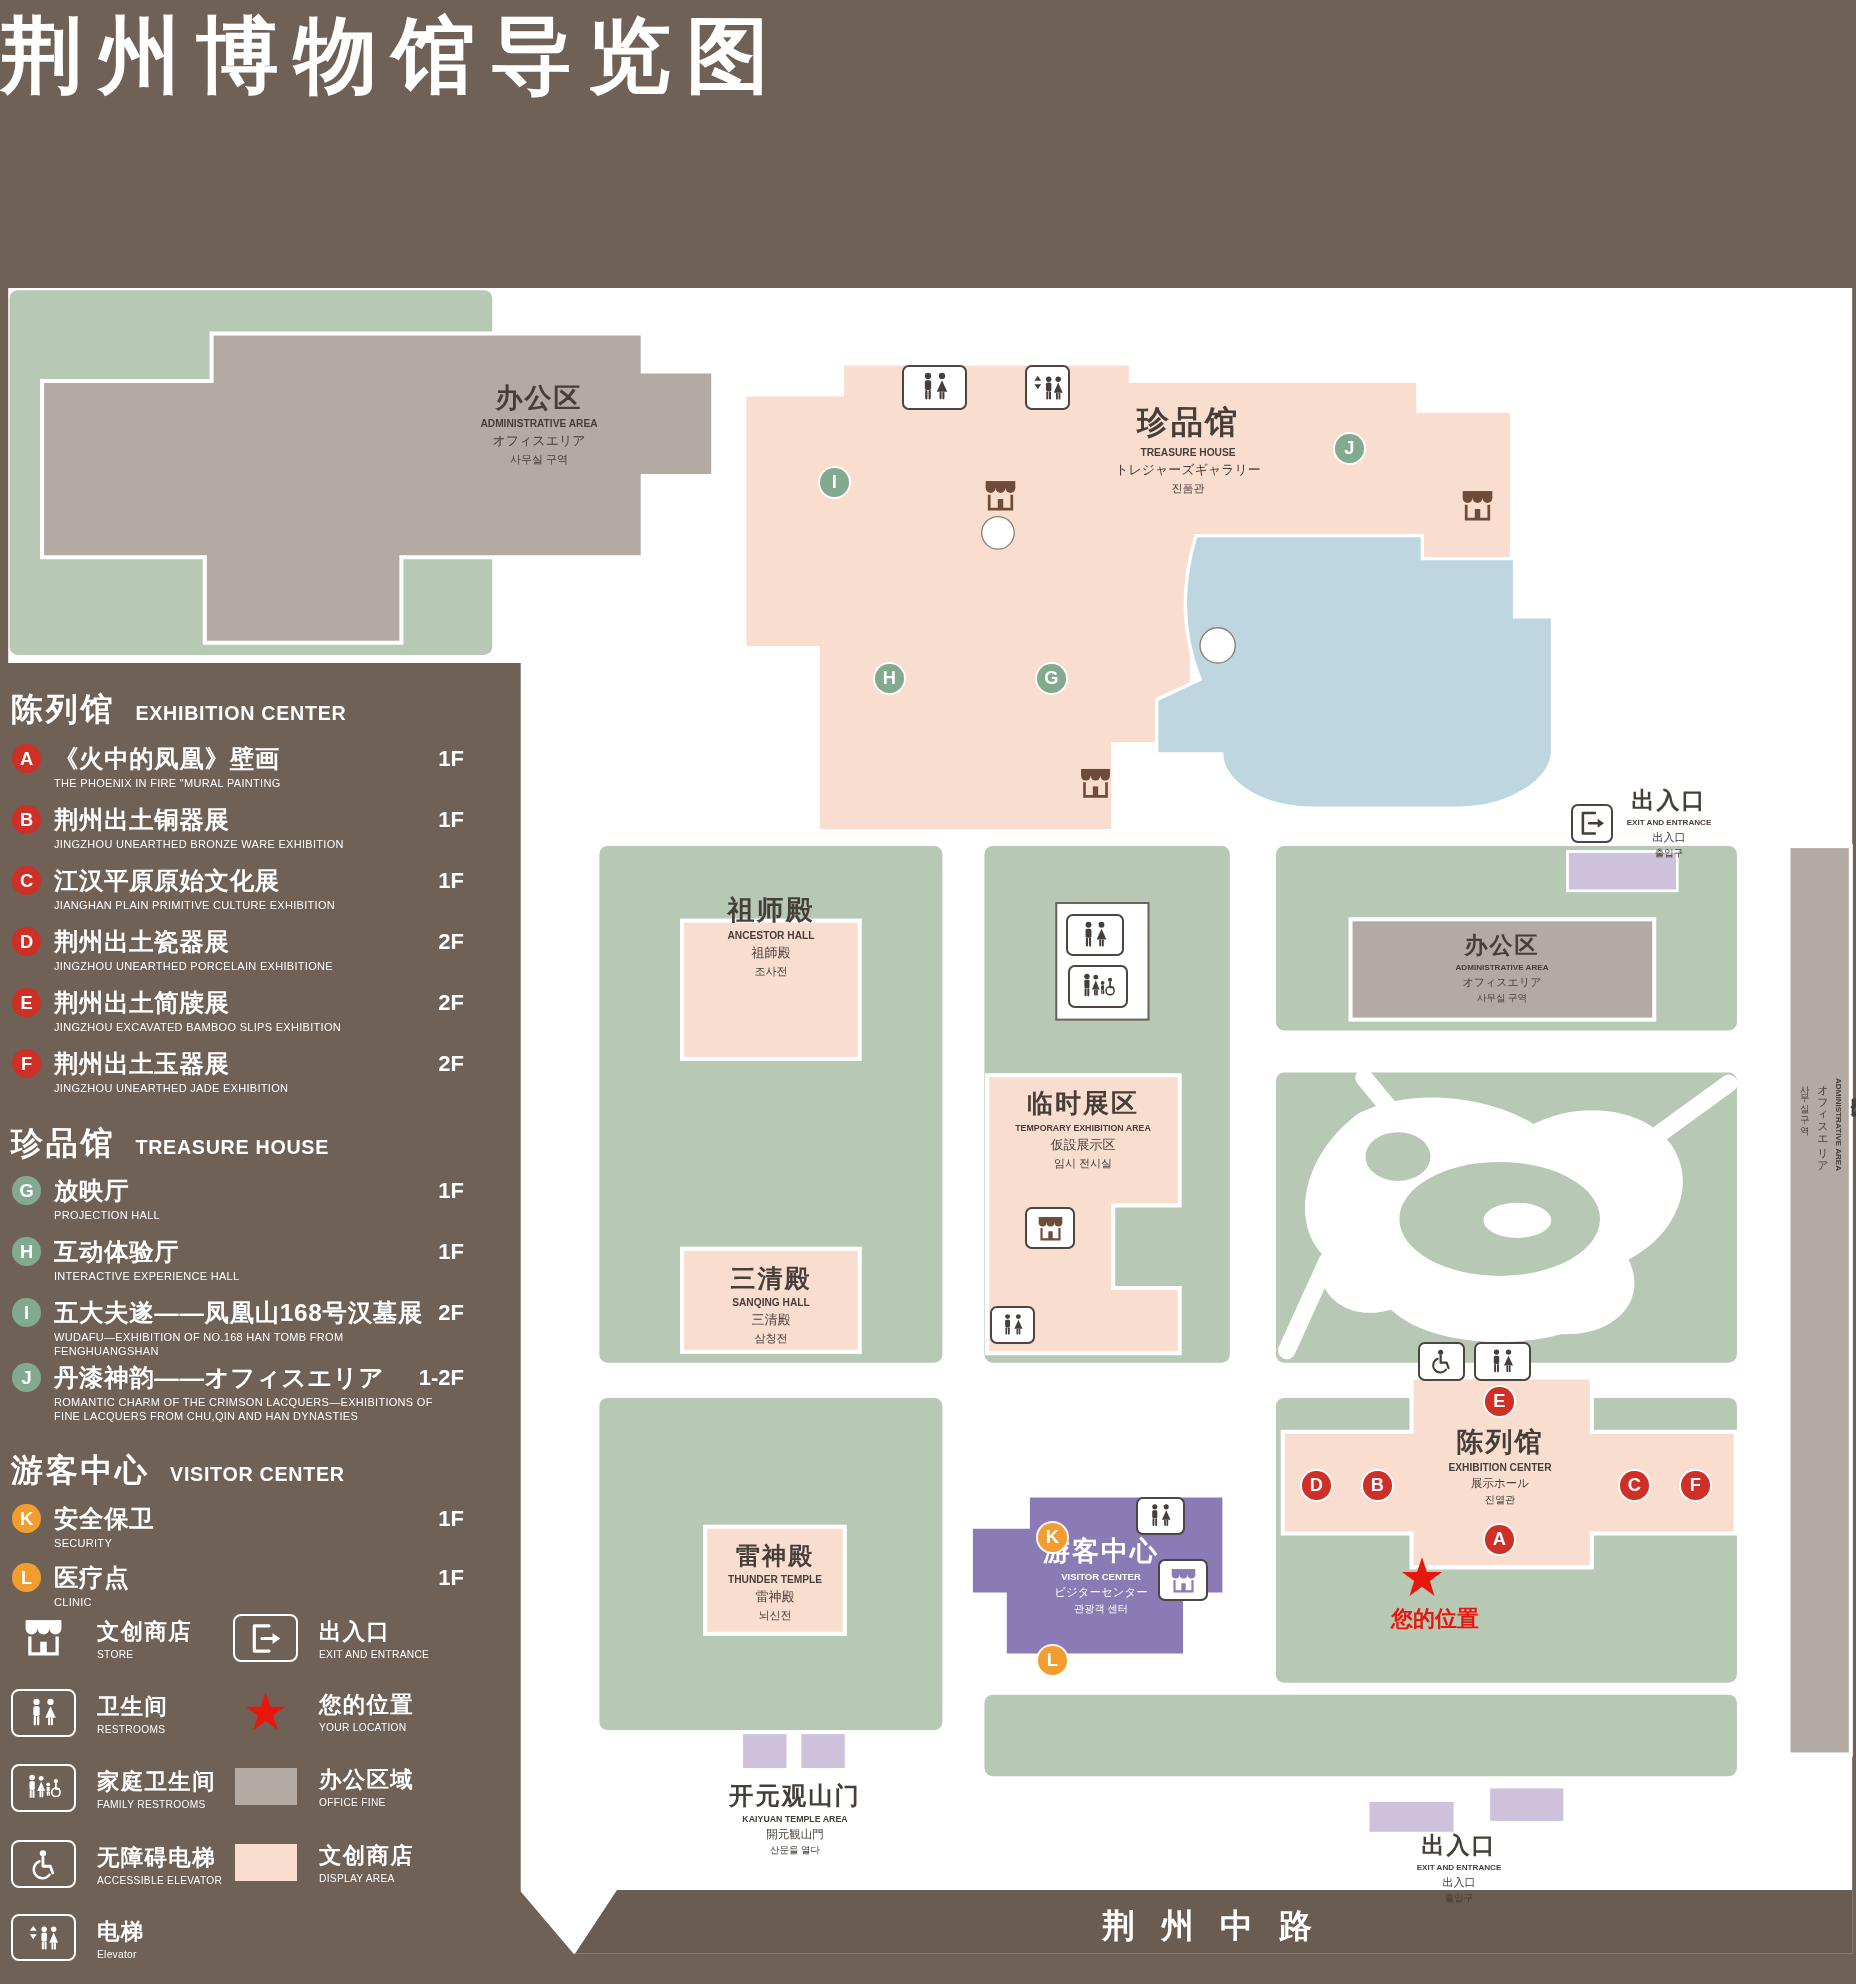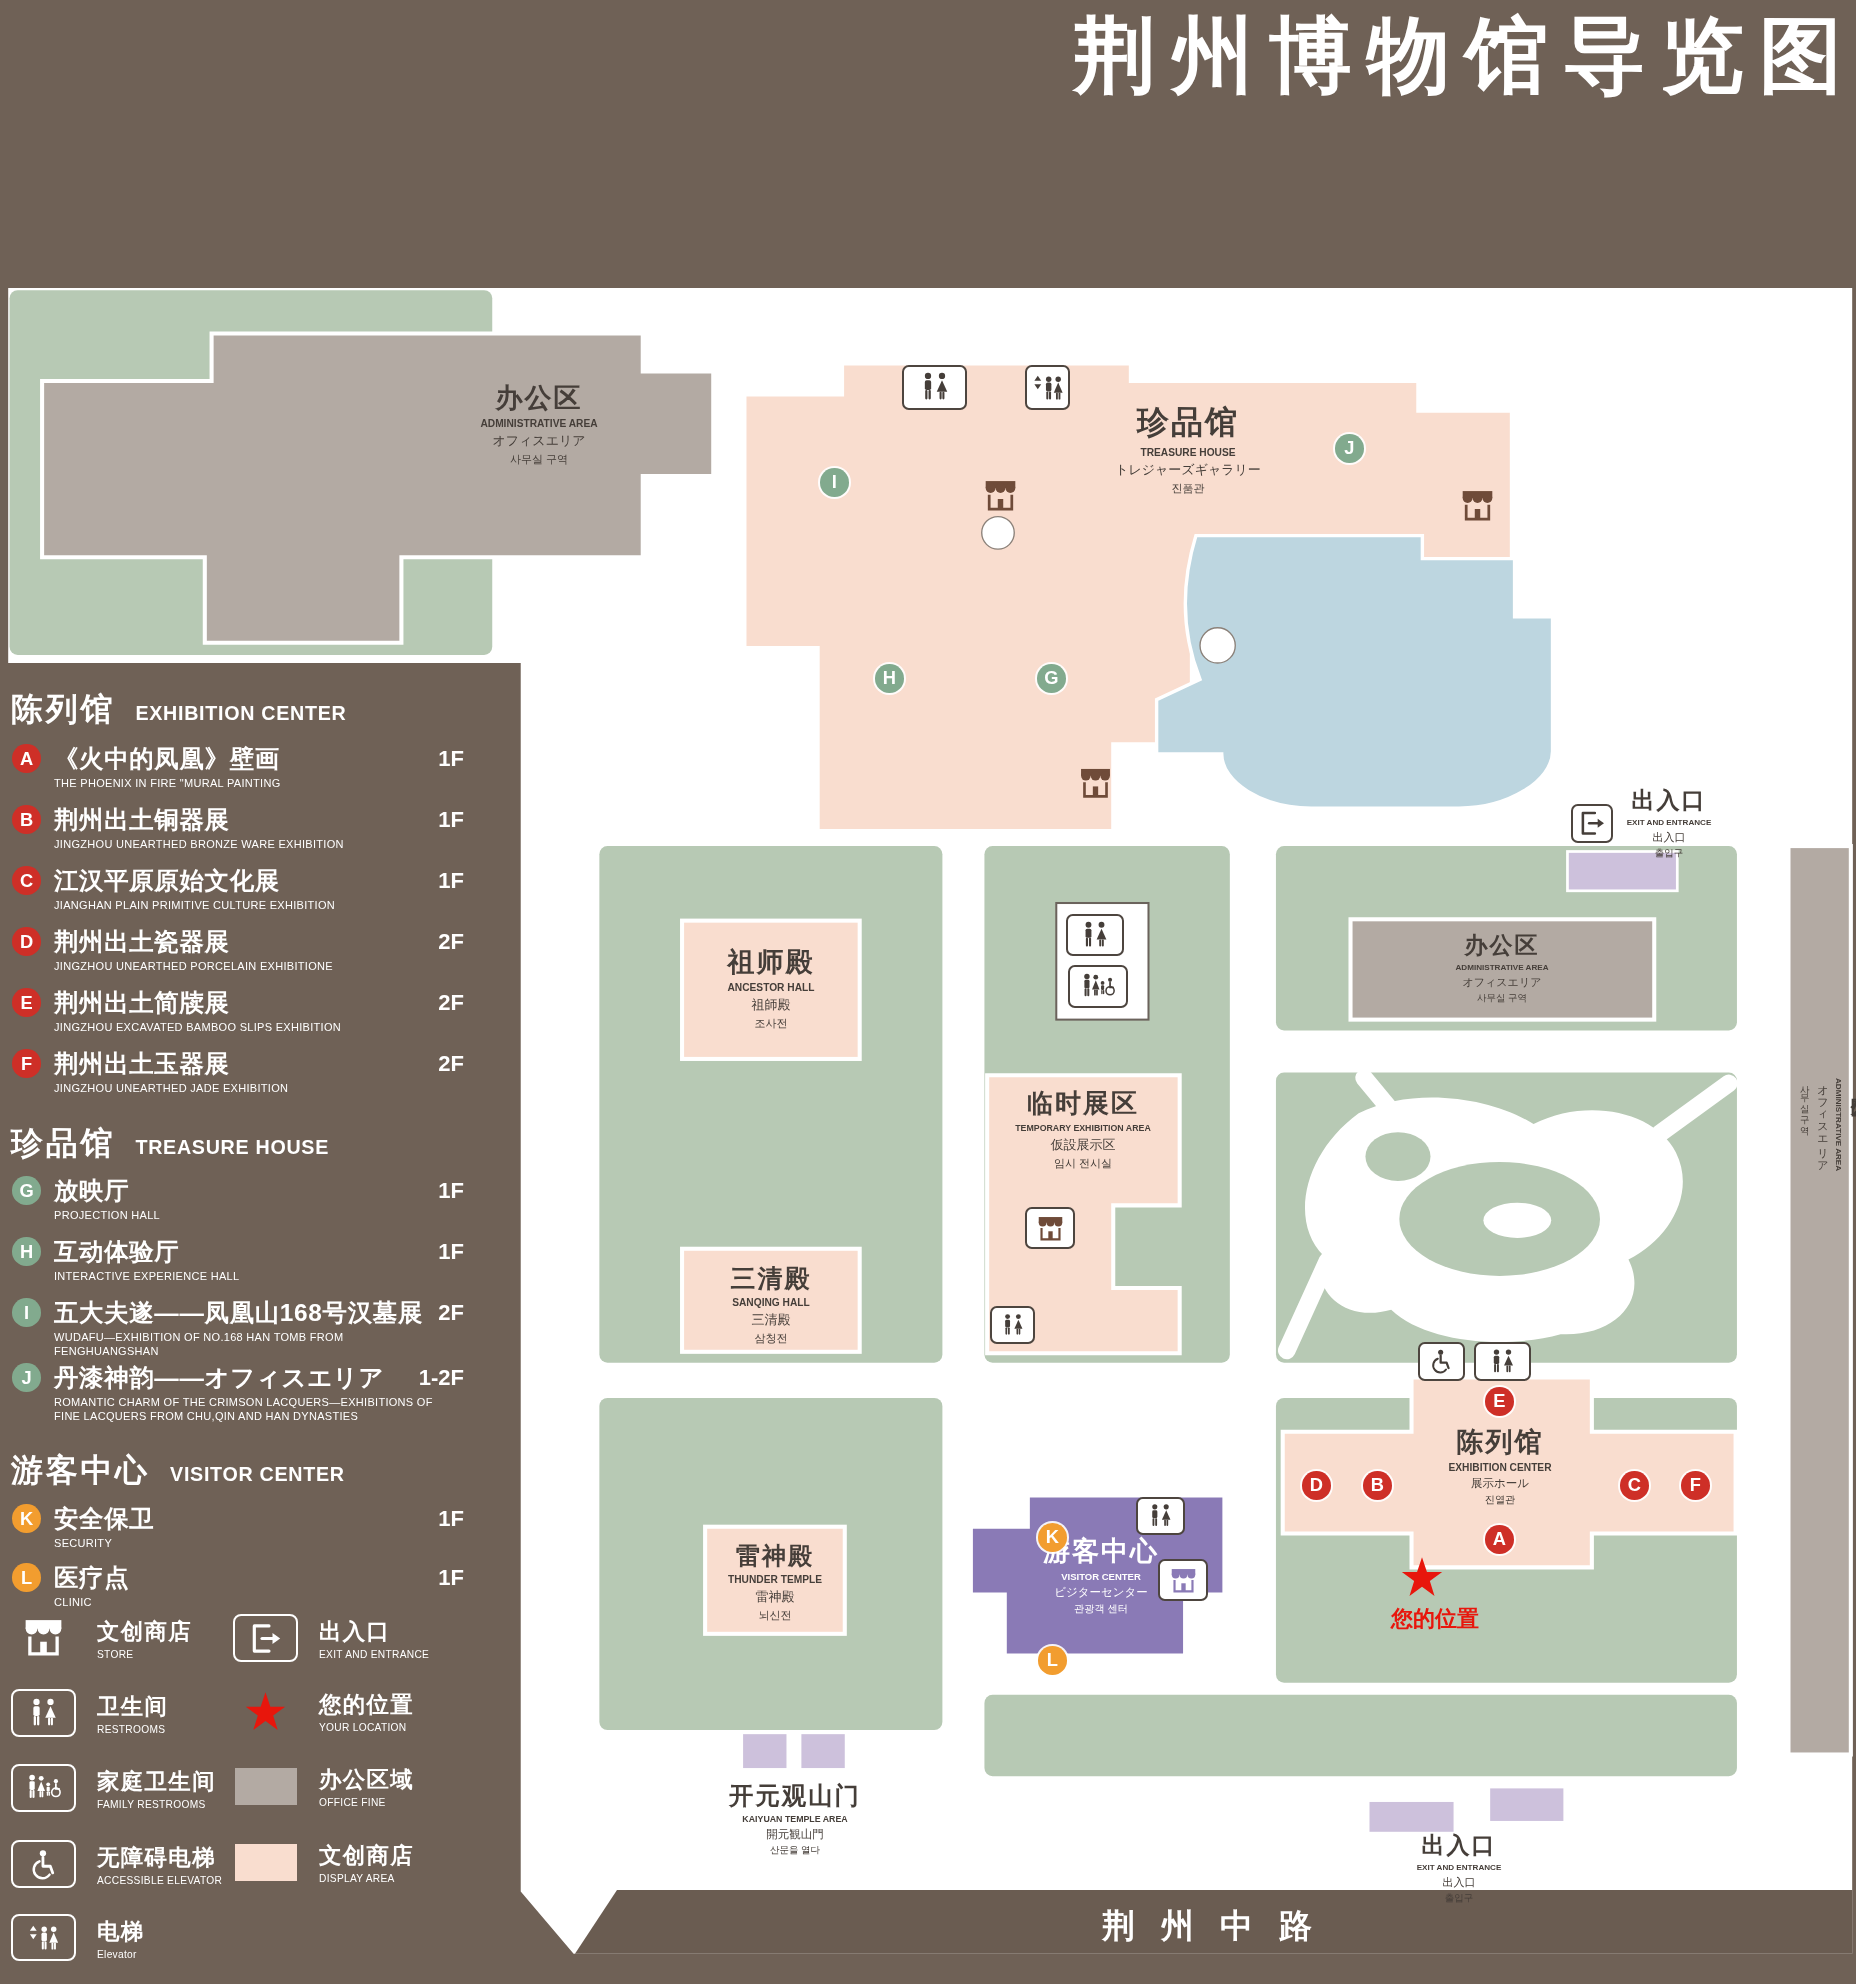--- a/index.html
+++ b/index.html
@@ -6,21 +6,21 @@
     --bg:#6f6156; --green:#b7c9b4; --pink:#f9ddcf; --gray:#b3aaa3; --pond:#bdd6e0;
     --purple:#8a7ab6; --lavender:#cdc1dc; --road:#6a5c51;
     --marker-red:#ce2f27; --marker-green:#82aa8e; --marker-orange:#f29d2f;
     --star-red:#e8160c; --text-dark:#453e39; --store-brown:#6f4b39; --white:#ffffff;
   }
   *{box-sizing:border-box;margin:0;padding:0}
   body{background:#444;font-family:"Liberation Sans","DejaVu Sans",sans-serif}
   #stage{position:relative;width:1857px;height:1985px;background:var(--bg);overflow:hidden}
 
   
-  .hd-title{position:absolute;left:0;top:1.4px;width:100%;text-align:right;color:#fff;
+  .hd-title{position:absolute;left:0;top:1.4px;width:100%;text-align:left;color:#fff;
     font-size:83px;font-weight:900;letter-spacing:15px}
   .hd-sub{position:absolute;left:0;top:107px;width:100%;text-align:center;color:#fff;
     font-size:42px;font-weight:700;letter-spacing:3.4px}
 
   
   .map-svg{position:absolute;left:0;top:0;width:1857px;height:1985px;z-index:1}
   .s-white{fill:var(--white)}
   .s-road{fill:var(--road)}
   .s-green{fill:var(--green)}
   .s-gray{fill:var(--gray);stroke:var(--white);stroke-width:6}
@@ -226,21 +226,21 @@
     <div class="en">ADMINISTRATIVE AREA</div>
     <div class="ja">オフィスエリア</div>
     <div class="ko">사무실 구역</div>
   </div>
   <div class="map-label big" style="left:1188px;top:401px">
     <div class="zh">珍品馆</div>
     <div class="en">TREASURE HOUSE</div>
     <div class="ja">トレジャーズギャラリー</div>
     <div class="ko">진품관</div>
   </div>
-  <div class="map-label" style="left:771px;top:944px">
+  <div class="map-label" style="left:771px;top:892px">
     <div class="zh">祖师殿</div>
     <div class="en">ANCESTOR HALL</div>
     <div class="ja">祖師殿</div>
     <div class="ko">조사전</div>
   </div>
   <div class="map-label" style="left:1083px;top:1086px">
     <div class="zh" style="font-size:26px">临时展区</div>
     <div class="en" style="font-size:8.8px">TEMPORARY EXHIBITION AREA</div>
     <div class="ja">仮設展示区</div>
     <div class="ko">임시 전시실</div>

